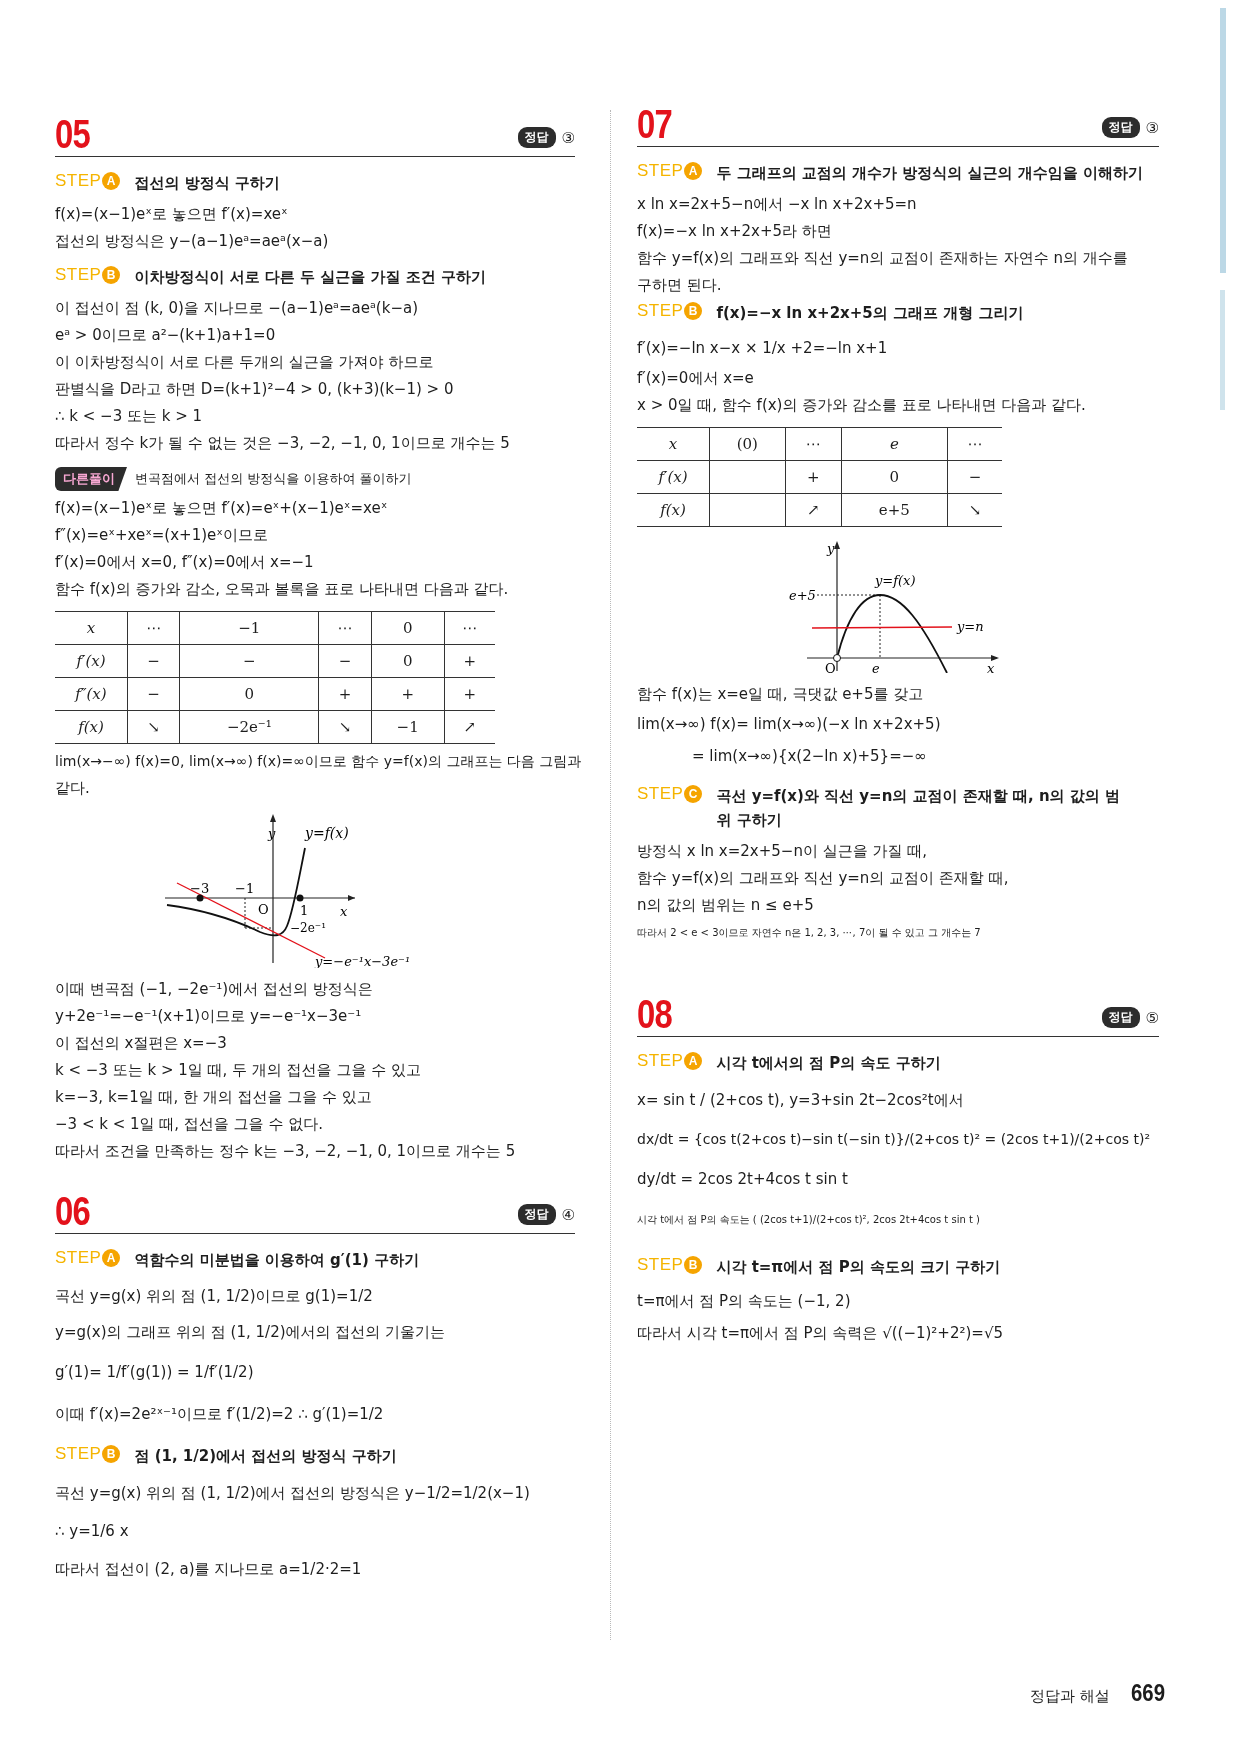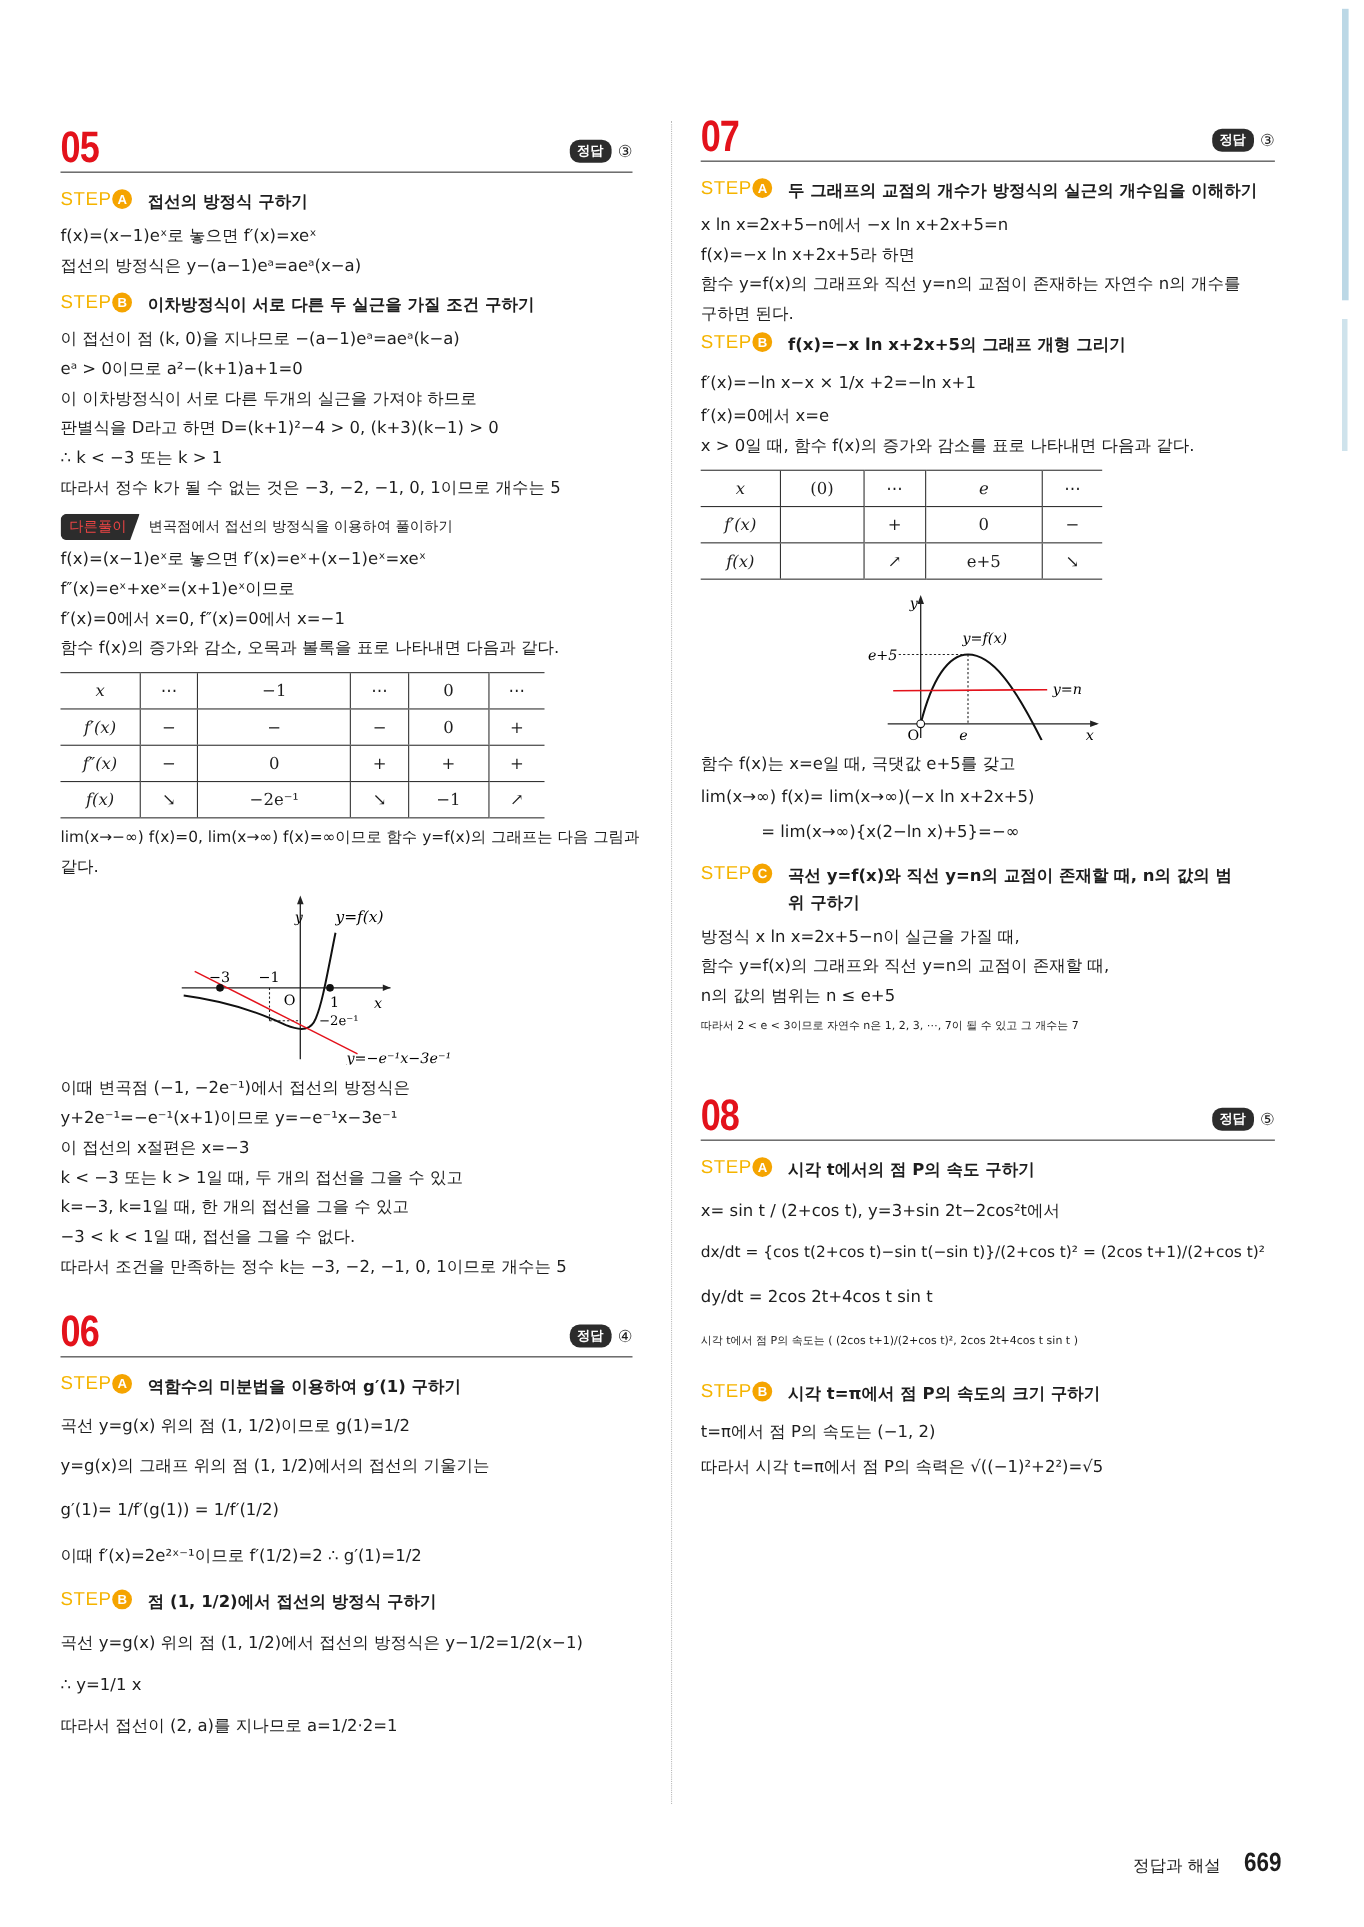--- a/index.html
+++ b/index.html
@@ -21,21 +21,21 @@
 
   .step { display: flex; align-items: flex-start; margin: 10px 0 6px 0; }
   .step-label { color: #f5b400; font-family: "Liberation Sans", sans-serif; font-size: 17px; letter-spacing: 0.5px; white-space: nowrap; }
   .step-circle { display: inline-block; width: 18px; height: 18px; border-radius: 50%; background: #f5a400; color: #fff;
                  font-size: 12px; font-weight: bold; text-align: center; line-height: 18px; margin-left: 1px; vertical-align: 1px; }
   .step-title { font-weight: bold; font-size: 15px; margin-left: 14px; line-height: 24px; }
 
   .line { font-size: 15px; line-height: 27px; white-space: nowrap; }
 
   .alt { display: flex; align-items: center; margin: 10px 0 4px 0; }
-  .alt-badge { background: #2c2c2c; color: #ef4444; font-size: 13px; font-weight: normal; padding: 3px 12px 3px 8px;
+  .alt-badge { background: #2c2c2c; color: #f9a8d4; font-size: 13px; font-weight: bold; padding: 3px 12px 3px 8px;
                border-radius: 6px 0 0 6px; clip-path: polygon(0 0, 100% 0, 88% 100%, 0 100%); }
   .alt-title { font-size: 13px; margin-left: 8px; }
 
   table.var { border-collapse: collapse; margin: 8px 0 4px 0; font-family: "DejaVu Serif", serif; font-size: 15px; }
   table.var td { border-top: 1.5px solid #333; border-bottom: 1.5px solid #333; border-left: 1px solid #333; text-align: center; height: 30px; }
   table.var td:first-child { border-left: none; font-style: italic; }
 
   .graph { margin: 6px 0 4px 0; }
   .footer { position: absolute; left: 1030px; top: 1655px; display: flex; align-items: baseline; gap: 18px; }
   .footer-label { font-size: 15px; margin-top: 32px; }
@@ -173,21 +173,21 @@
     <div class="line" style="line-height:36px">곡선 y=g(x) 위의 점 (1, 1/2)이므로 g(1)=1/2</div>
     <div class="line" style="line-height:36px">y=g(x)의 그래프 위의 점 (1, 1/2)에서의 접선의 기울기는</div>
     <div class="line" style="line-height:44px">g′(1)= 1/f′(g(1)) = 1/f′(1/2)</div>
     <div class="line" style="line-height:40px">이때 f′(x)=2e²ˣ⁻¹이므로 f′(1/2)=2    ∴ g′(1)=1/2</div>
 
     <div class="step">
       <span class="step-label"><span>STEP</span><span class="step-circle">B</span></span>
       <span class="step-title">점 (1, 1/2)에서 접선의 방정식 구하기</span>
     </div>
     <div class="line" style="line-height:38px">곡선 y=g(x) 위의 점 (1, 1/2)에서 접선의 방정식은 y−1/2=1/2(x−1)</div>
-    <div class="line" style="line-height:38px">∴ y=1/1 x</div>
+    <div class="line" style="line-height:38px">∴ y=1/6 x</div>
     <div class="line" style="line-height:38px">따라서 접선이 (2, a)를 지나므로 a=1/2·2=1</div>
   </section>
 </div>
 
 <div class="col col-right">
 
   <section>
     <div class="prob-head">
       <span class="prob-num">07</span>
       <span class="answer">

